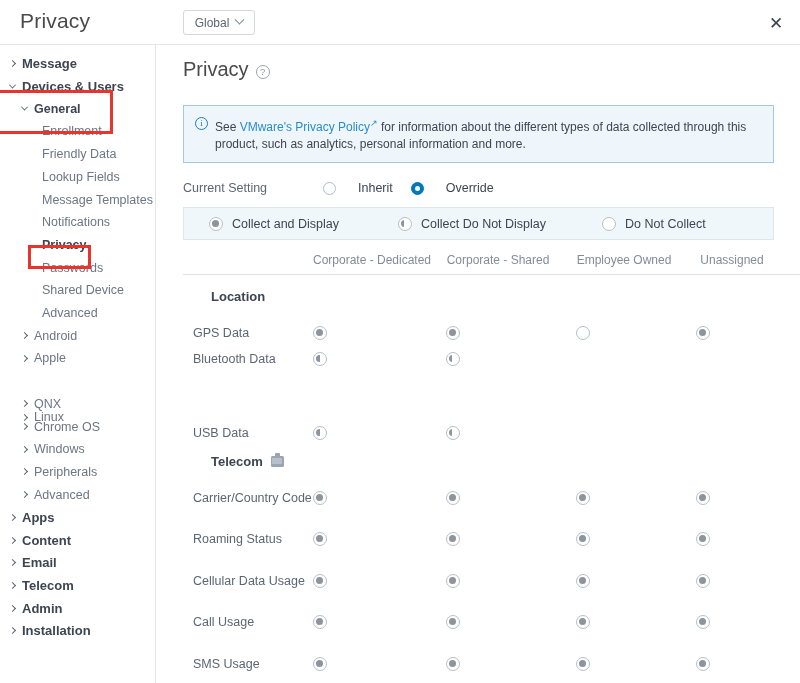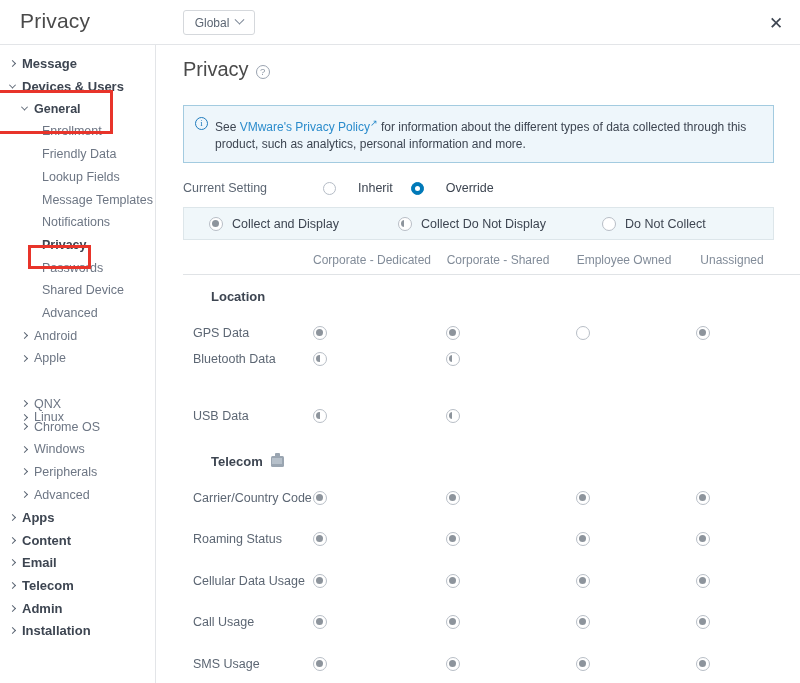--- a/index.html
+++ b/index.html
@@ -377,21 +377,21 @@
       </div>
       <div class="row" style="top: 74px;">
         <div class="row-label">Bluetooth Data</div>
         <div class="cell" style="left: 163px;">
           <span class="glyph half" style="display: block;"></span>
         </div>
         <div class="cell" style="left: 296px;">
           <span class="glyph half" style="display: block;"></span>
         </div>
       </div>
-      <div class="row" style="top: 131px; padding-left: 20px;">
+      <div class="row" style="top: 148px; padding-left: 20px;">
         <div class="row-label">USB Data</div>
         <div class="cell" style="left: 163px;">
           <span class="glyph half" style="display: block;"></span>
         </div>
         <div class="cell" style="left: 296px;">
           <span class="glyph half" style="display: block;"></span>
         </div>
       </div>
       <div class="section-title" style="top: 178.5px;">
         <span>Telecom</span>

